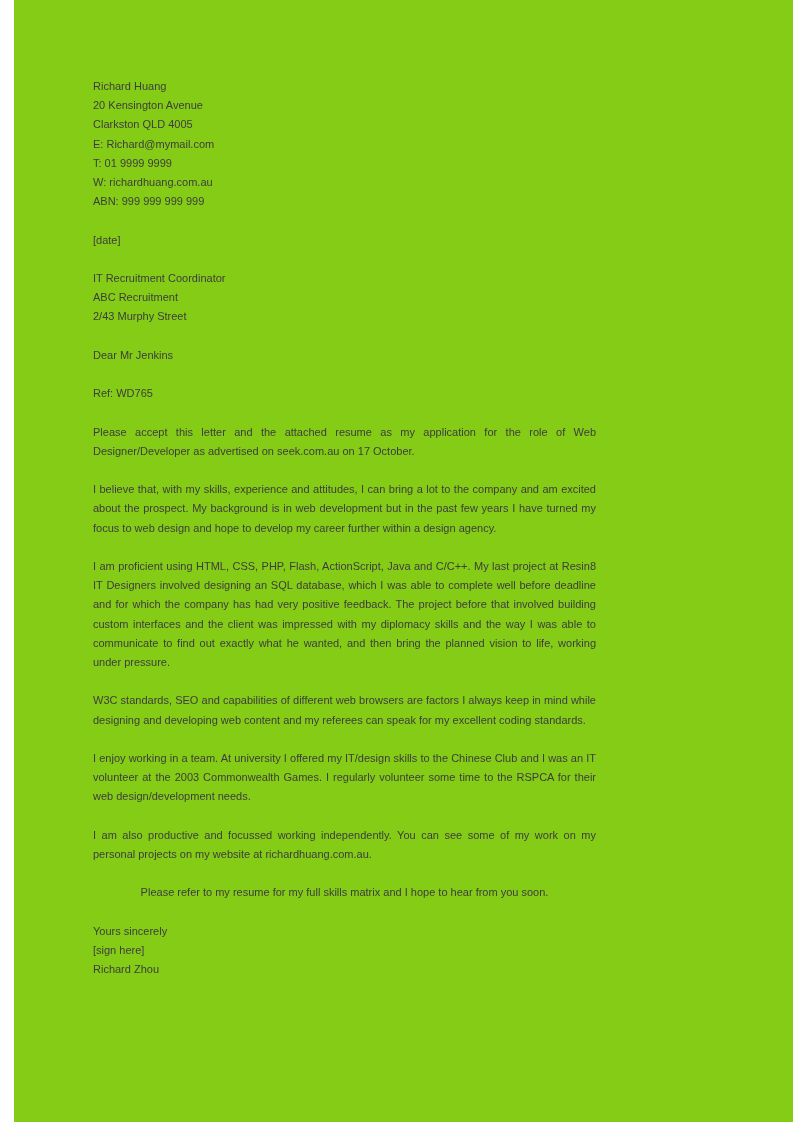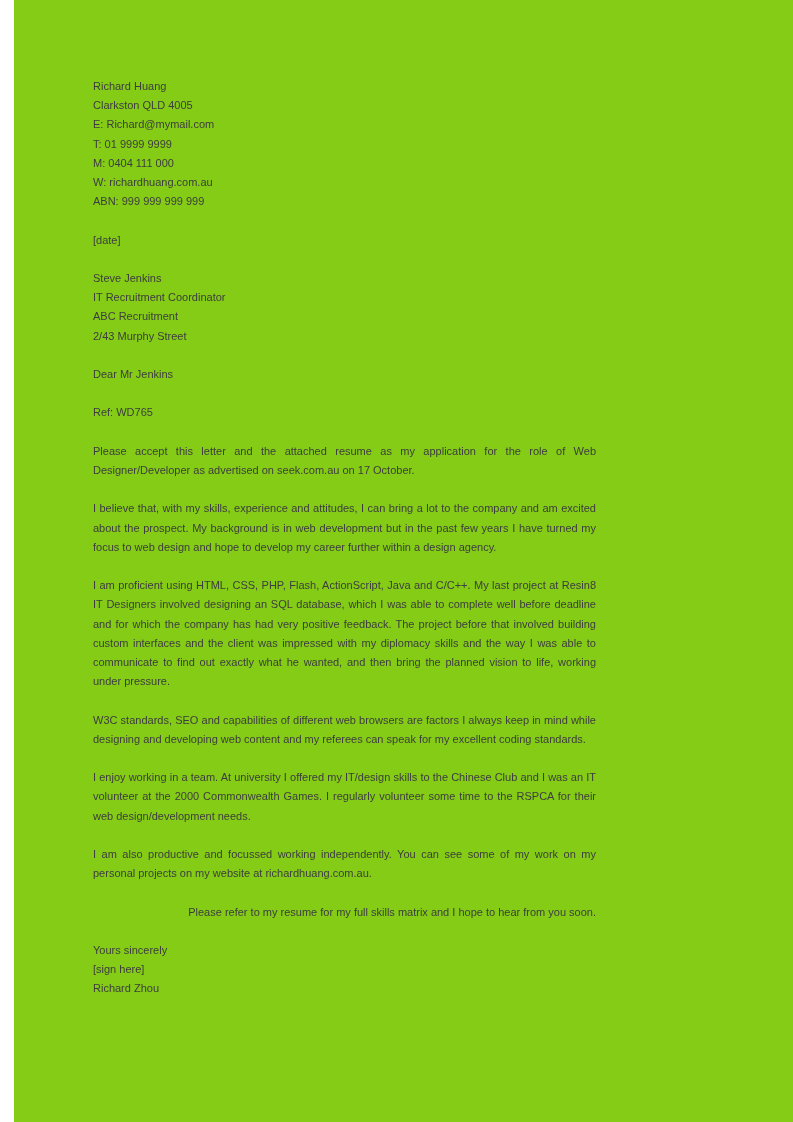--- a/index.html
+++ b/index.html
@@ -29,66 +29,65 @@
     margin: 0 0 19.2px 0;
   }
   .line {
     white-space: nowrap;
   }
   .para {
     margin: 0 0 19.2px 0;
     text-align: justify;
   }
   .para:last-of-type {
-    text-align: right;
+    text-align: center;
   }
   .closing .line {
     margin: 0;
   }
 </style>
 </head>
 <body>
 
 <div class="page">
   <div class="content">
 
     <div class="block">
       <div class="line">Richard Huang</div>
+      <div class="line">20 Kensington Avenue</div>
       <div class="line">Clarkston QLD 4005</div>
       <div class="line">E: Richard@mymail.com</div>
       <div class="line">T: 01 9999 9999</div>
-      <div class="line">M: 0404 111 000</div>
       <div class="line">W: richardhuang.com.au</div>
       <div class="line">ABN: 999 999 999 999</div>
     </div>
 
     <div class="block">
       <div class="line">[date]</div>
     </div>
 
     <div class="block">
-      <div class="line">Steve Jenkins</div>
       <div class="line">IT Recruitment Coordinator</div>
       <div class="line">ABC Recruitment</div>
       <div class="line">2/43 Murphy Street</div>
     </div>
 
     <div class="block">
       <div class="line">Dear Mr Jenkins</div>
     </div>
 
     <div class="block">
       <div class="line">Ref: WD765</div>
     </div>
 
     <p class="para">Please accept this letter and the attached resume as my application for the role of Web Designer/Developer as advertised on seek.com.au on 17 October.</p>
     <p class="para">I believe that, with my skills, experience and attitudes, I can bring a lot to the company and am excited about the prospect. My background is in web development but in the past few years I have turned my focus to web design and hope to develop my career further within a design agency.</p>
     <p class="para">I am proficient using HTML, CSS, PHP, Flash, ActionScript, Java and C/C++. My last project at Resin8 IT Designers involved designing an SQL database, which I was able to complete well before deadline and for which the company has had very positive feedback. The project before that involved building custom interfaces and the client was impressed with my diplomacy skills and the way I was able to communicate to find out exactly what he wanted, and then bring the planned vision to life, working under pressure.</p>
     <p class="para">W3C standards, SEO and capabilities of different web browsers are factors I always keep in mind while designing and developing web content and my referees can speak for my excellent coding standards.</p>
-    <p class="para">I enjoy working in a team. At university I offered my IT/design skills to the Chinese Club and I was an IT volunteer at the 2000 Commonwealth Games. I regularly volunteer some time to the RSPCA for their web design/development needs.</p>
+    <p class="para">I enjoy working in a team. At university I offered my IT/design skills to the Chinese Club and I was an IT volunteer at the 2003 Commonwealth Games. I regularly volunteer some time to the RSPCA for their web design/development needs.</p>
     <p class="para">I am also productive and focussed working independently. You can see some of my work on my personal projects on my website at richardhuang.com.au.</p>
     <p class="para">Please refer to my resume for my full skills matrix and I hope to hear from you soon.</p>
 
     <div class="block closing">
       <div class="line">Yours sincerely</div>
       <div class="line">[sign here]</div>
       <div class="line">Richard Zhou</div>
     </div>
 
   </div>

